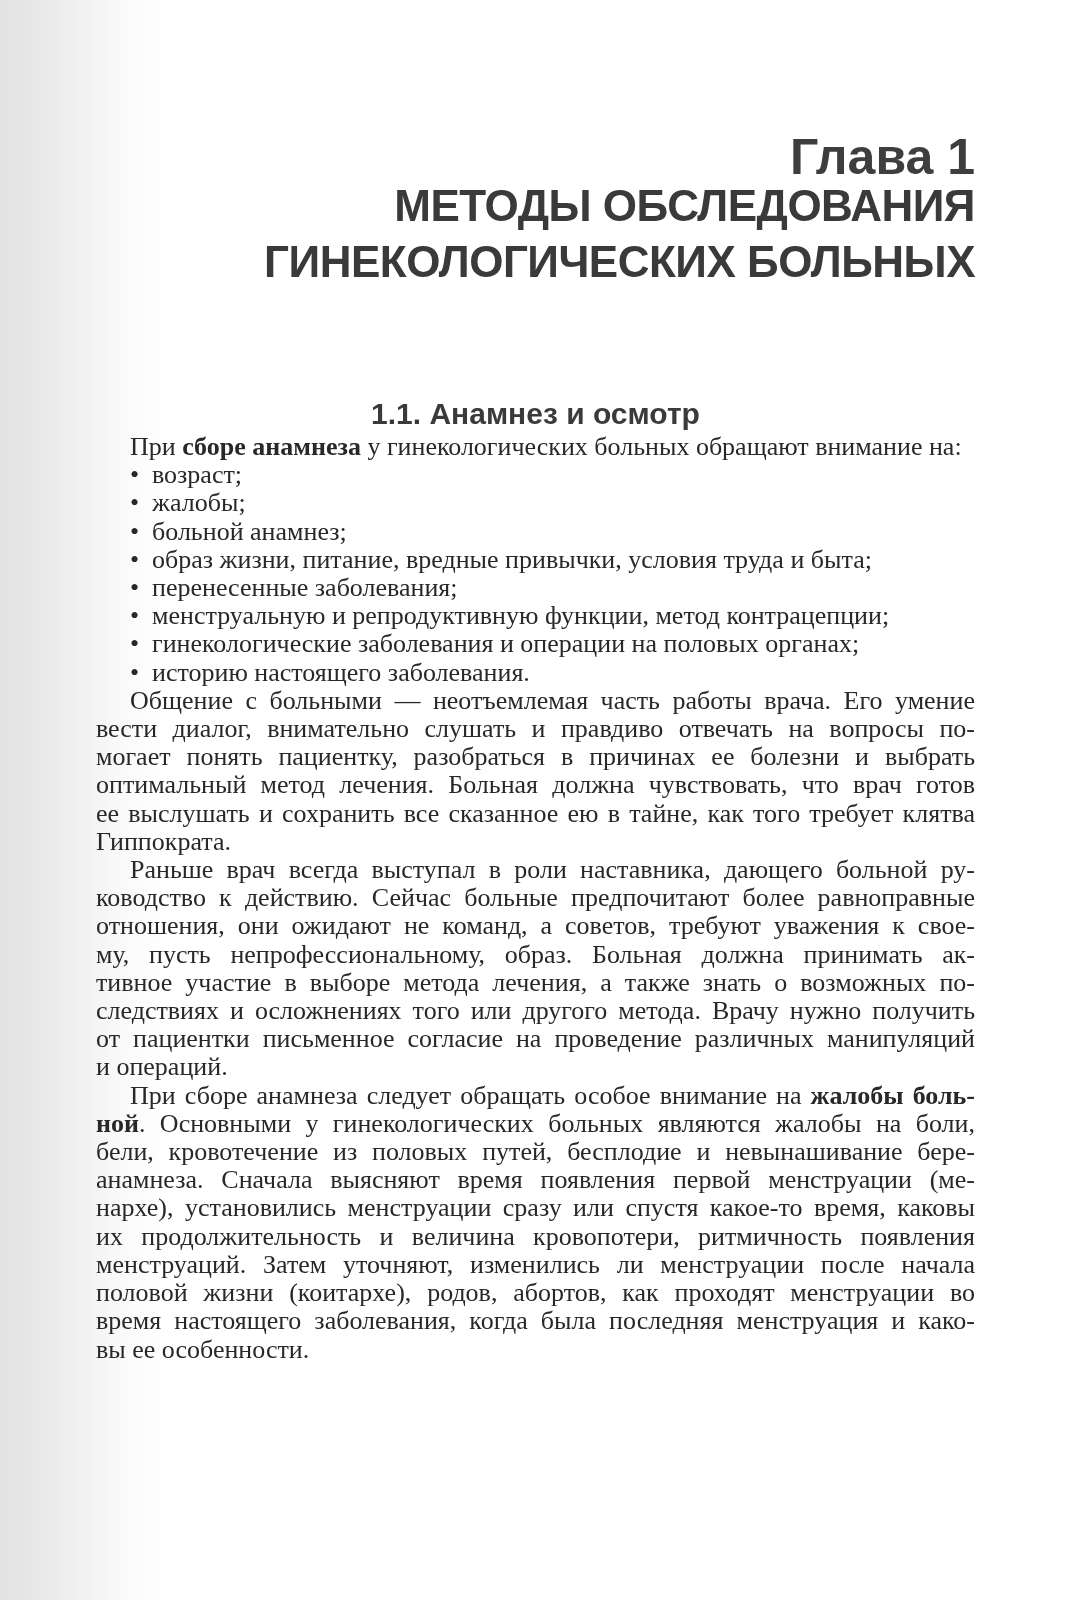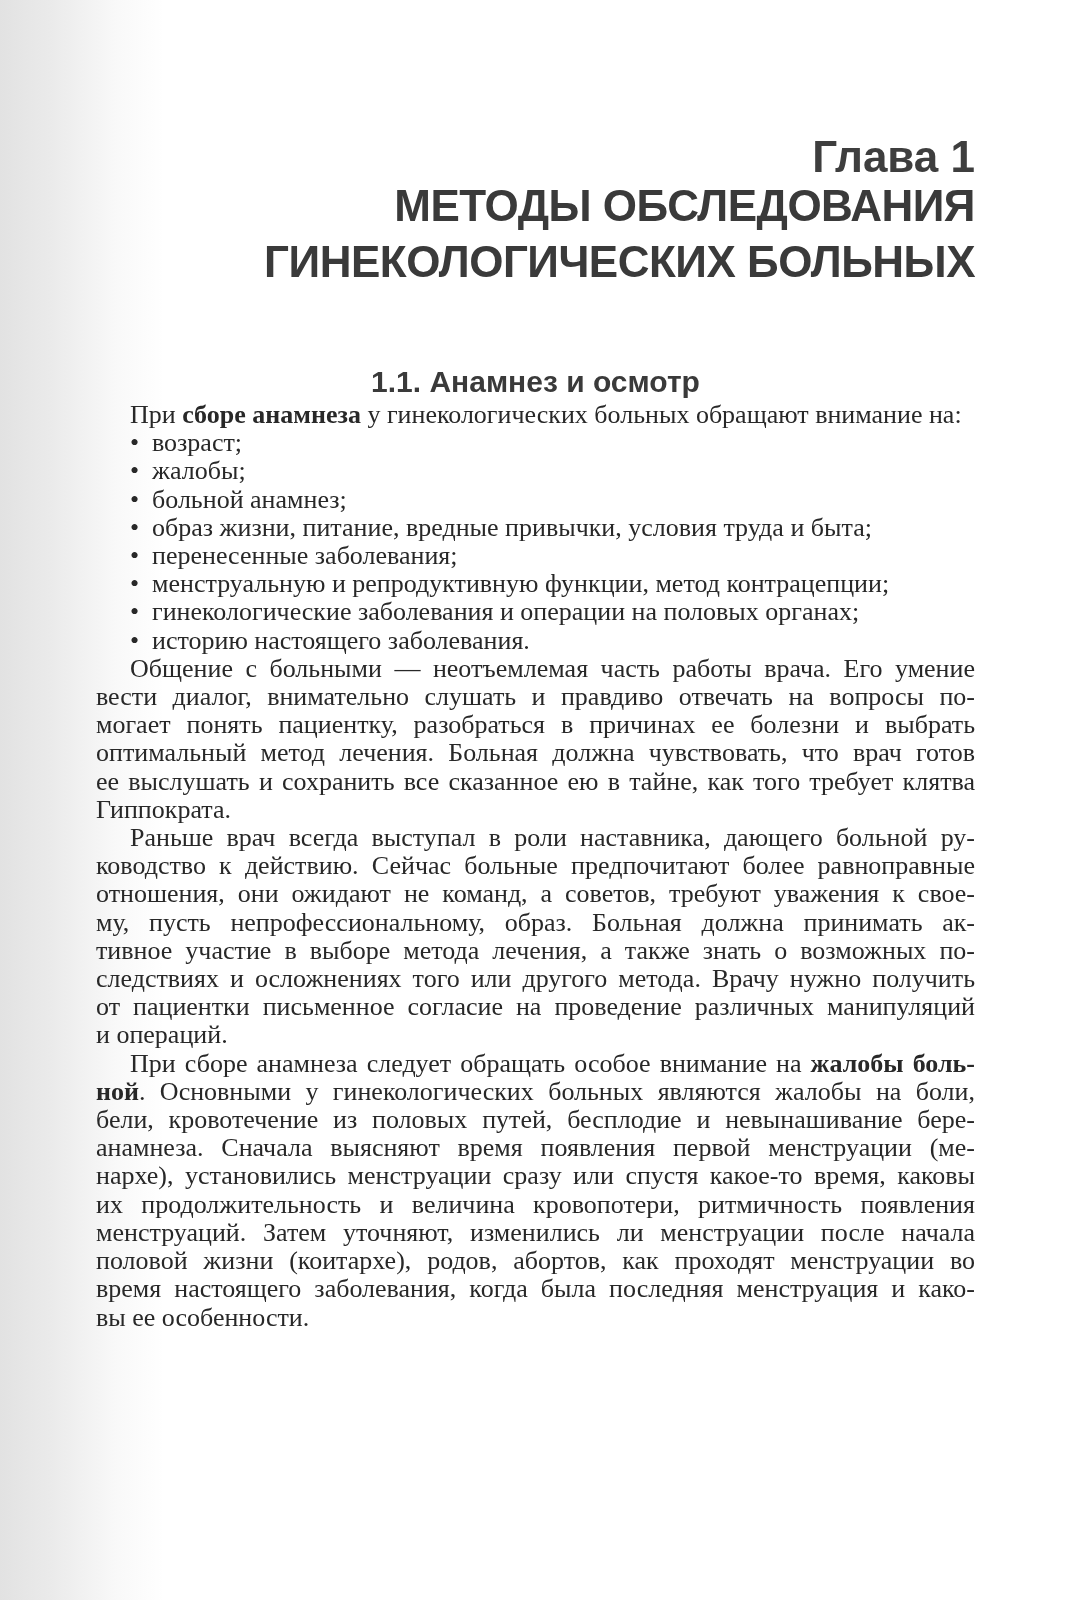--- a/index.html
+++ b/index.html
@@ -26,35 +26,35 @@
     position: absolute;
     left: 96px;
     top: 0;
     width: 879px;
   }
   .chapter-label {
     margin-top: 136px;
     text-align: right;
     font-family: "Liberation Sans", sans-serif;
     font-weight: bold;
-    font-size: 44px;
+    font-size: 50px;
     line-height: 42px;
     color: #3e3e3e;
   }
   .chapter-title {
     text-align: right;
     font-family: "Liberation Sans", sans-serif;
     font-weight: bold;
     font-size: 44px;
     line-height: 56px;
     color: #3a3a3a;
     letter-spacing: -0.5px;
   }
   .section-heading {
-    margin-top: 74px;
+    margin-top: 106px;
     text-align: center;
     font-family: "Liberation Sans", sans-serif;
     font-weight: bold;
     font-size: 30px;
     line-height: 35px;
     color: #3a3a3a;
   }
   .body-text {
     margin-top: 2px;
     font-size: 26px;

